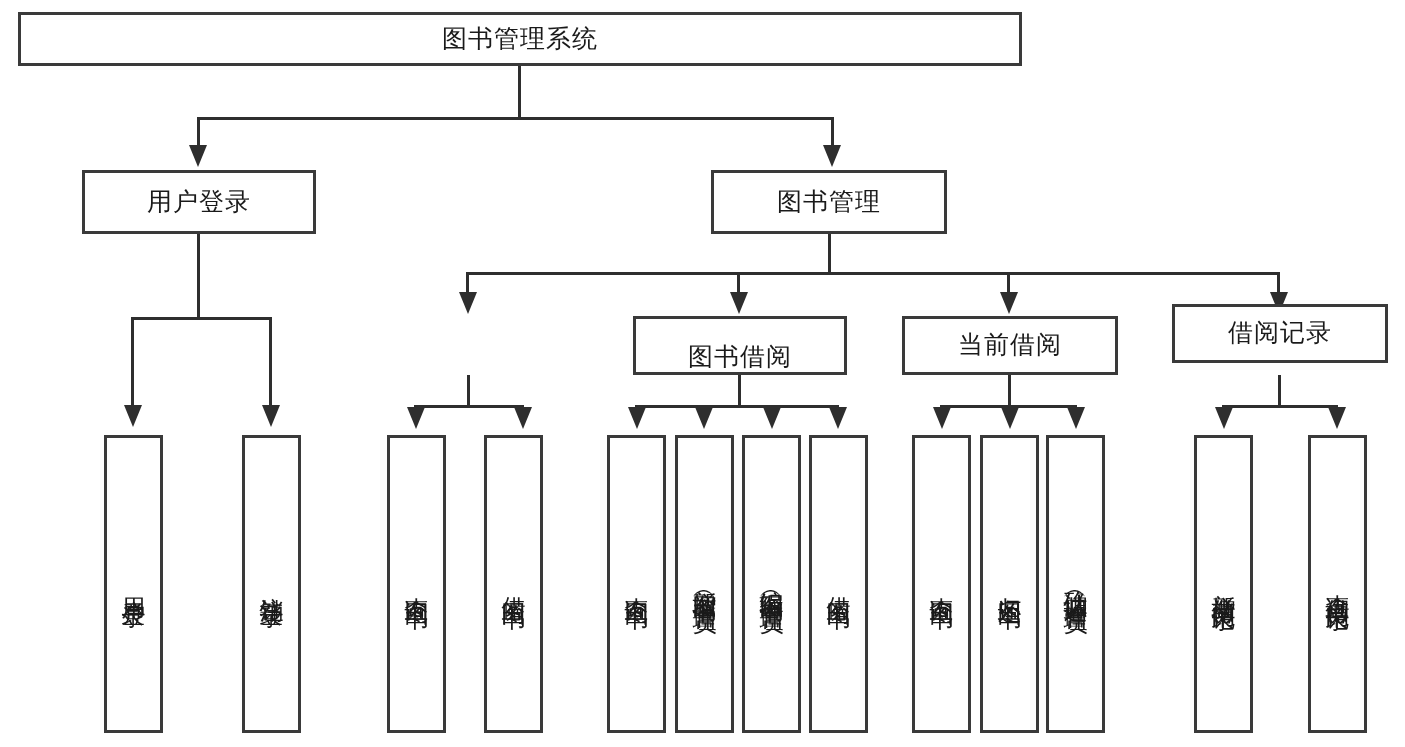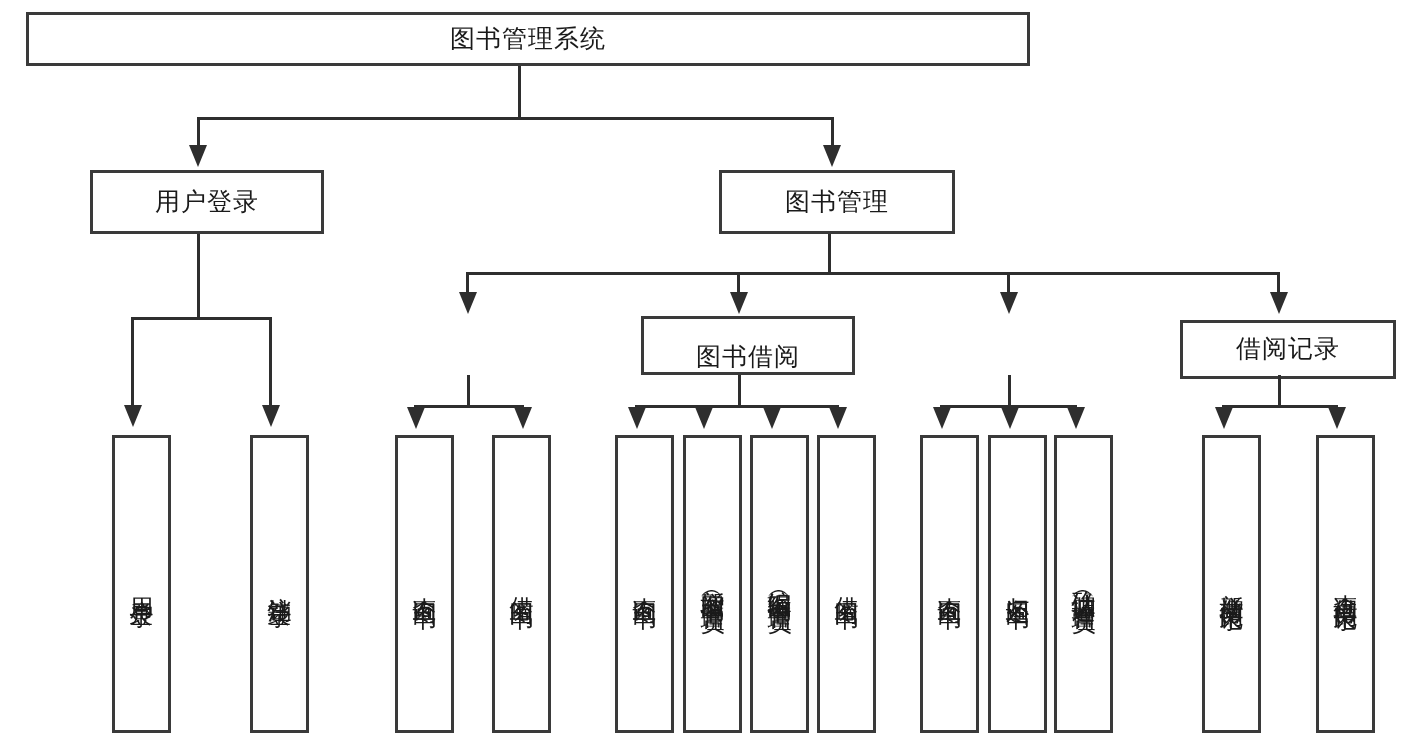--- a/index.html
+++ b/index.html
@@ -20,21 +20,20 @@
   
   .node {
     position: absolute;
     box-sizing: border-box;
     border: 3px solid #3a3a3a;
     background: #ffffff;
     display: flex;
     align-items: center;
     justify-content: center;
     color: #1a1a1a;
-    margin-left: 8px;
   }
   .node.root {
     border-width: 3px;
   }
   .node-label {
     font-size: 25px;
     line-height: 1.15;
     letter-spacing: 1px;
     white-space: nowrap;
     color: #1a1a1a;
@@ -121,21 +120,24 @@
   <div class="edge v" style="left:737px; top:272px; width:3px; height:22px;"></div>
   <div class="arrow" style="left:730px; top:292px;"></div>
   <div class="edge v" style="left:1007px; top:272px; width:3px; height:22px;"></div>
   <div class="arrow" style="left:1000px; top:292px;"></div>
   <div class="edge v" style="left:1277px; top:272px; width:3px; height:22px;"></div>
   <div class="arrow" style="left:1270px; top:292px;"></div>
 
   <div class="node" style="left:633px; top:316px; width:214px; height:59px;align-items:flex-end;">
     <span class="node-label">图书借阅</span>
   </div>
-  <div class="node" style="left:1172px; top:320px; width:216px; height:59px;">
+  <div class="node" style="left:902px; top:316px; width:216px; height:59px;">
+    <span class="node-label">当前借阅</span>
+  </div>
+  <div class="node" style="left:1172px; top:304px; width:216px; height:59px;">
     <span class="node-label">借阅记录</span>
   </div>
 
   <div class="edge v" style="left:467px; top:375px; width:3px; height:32px;"></div>
   <div class="edge h" style="left:414px; top:405px; width:110px; height:3px;"></div>
   <div class="edge v" style="left:414px; top:405px; width:3px; height:16px;"></div>
   <div class="arrow" style="left:407px; top:407px;"></div>
   <div class="edge v" style="left:521px; top:405px; width:3px; height:16px;"></div>
   <div class="arrow" style="left:514px; top:407px;"></div>
 

